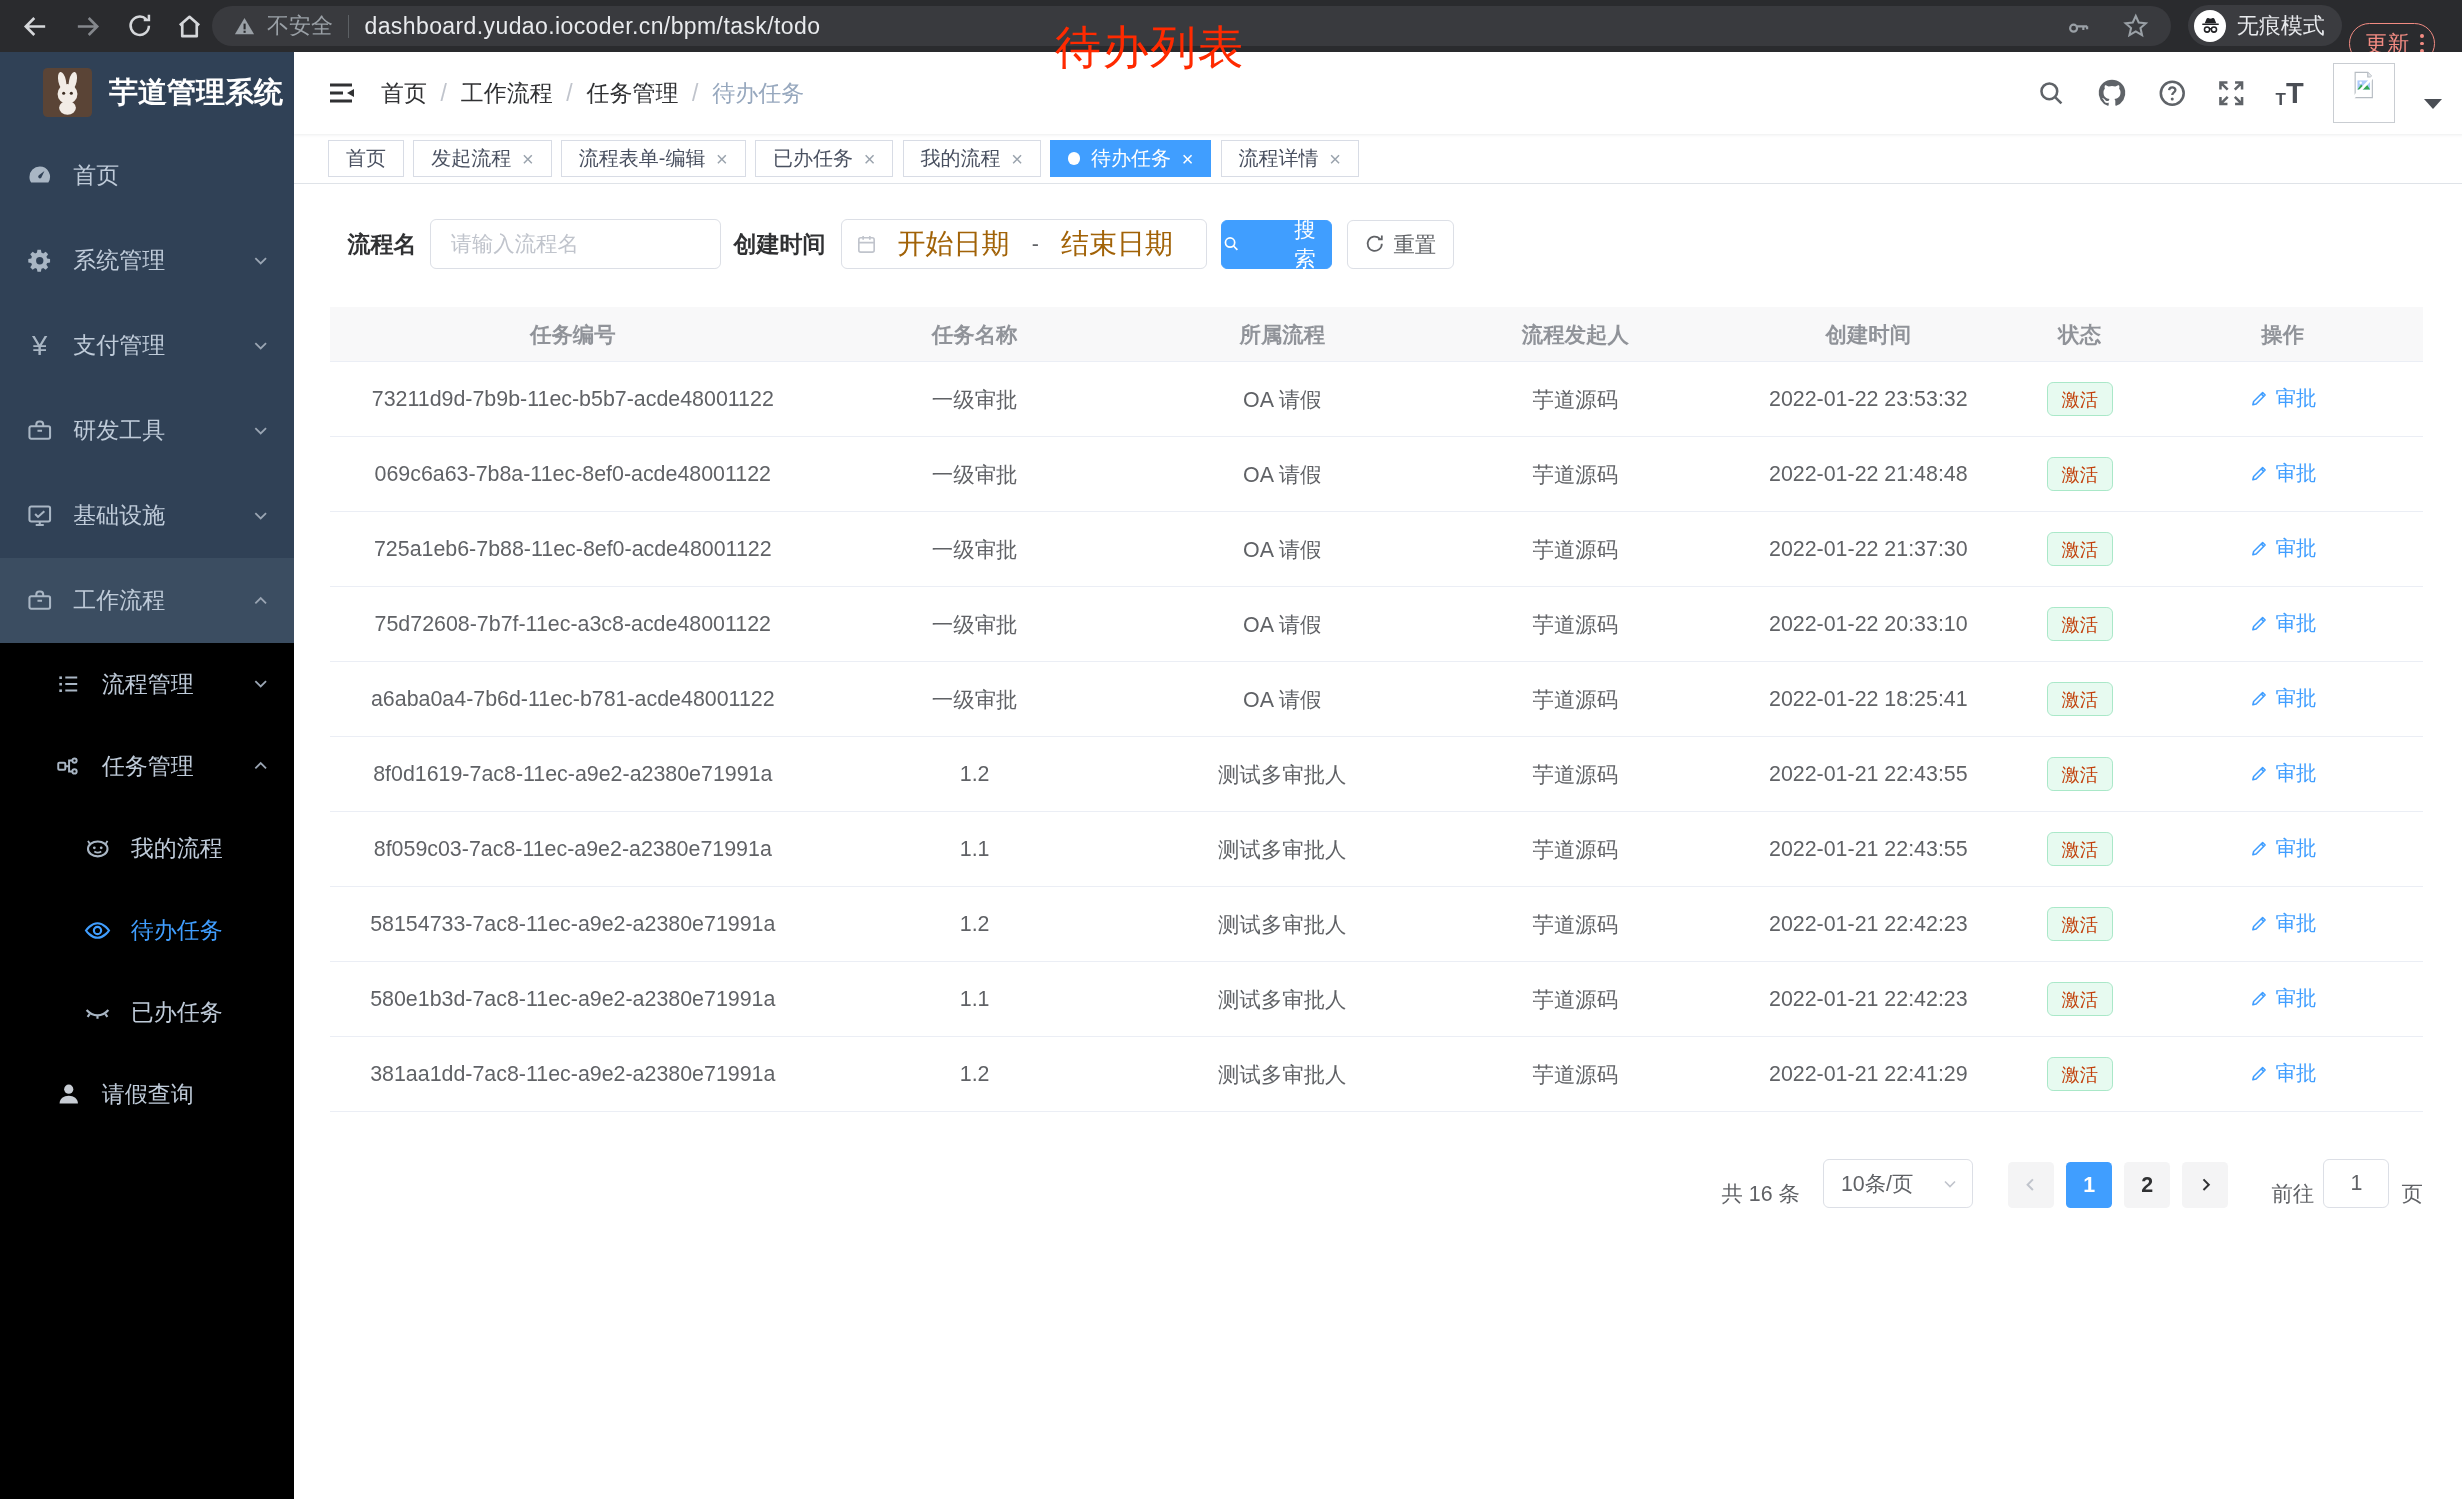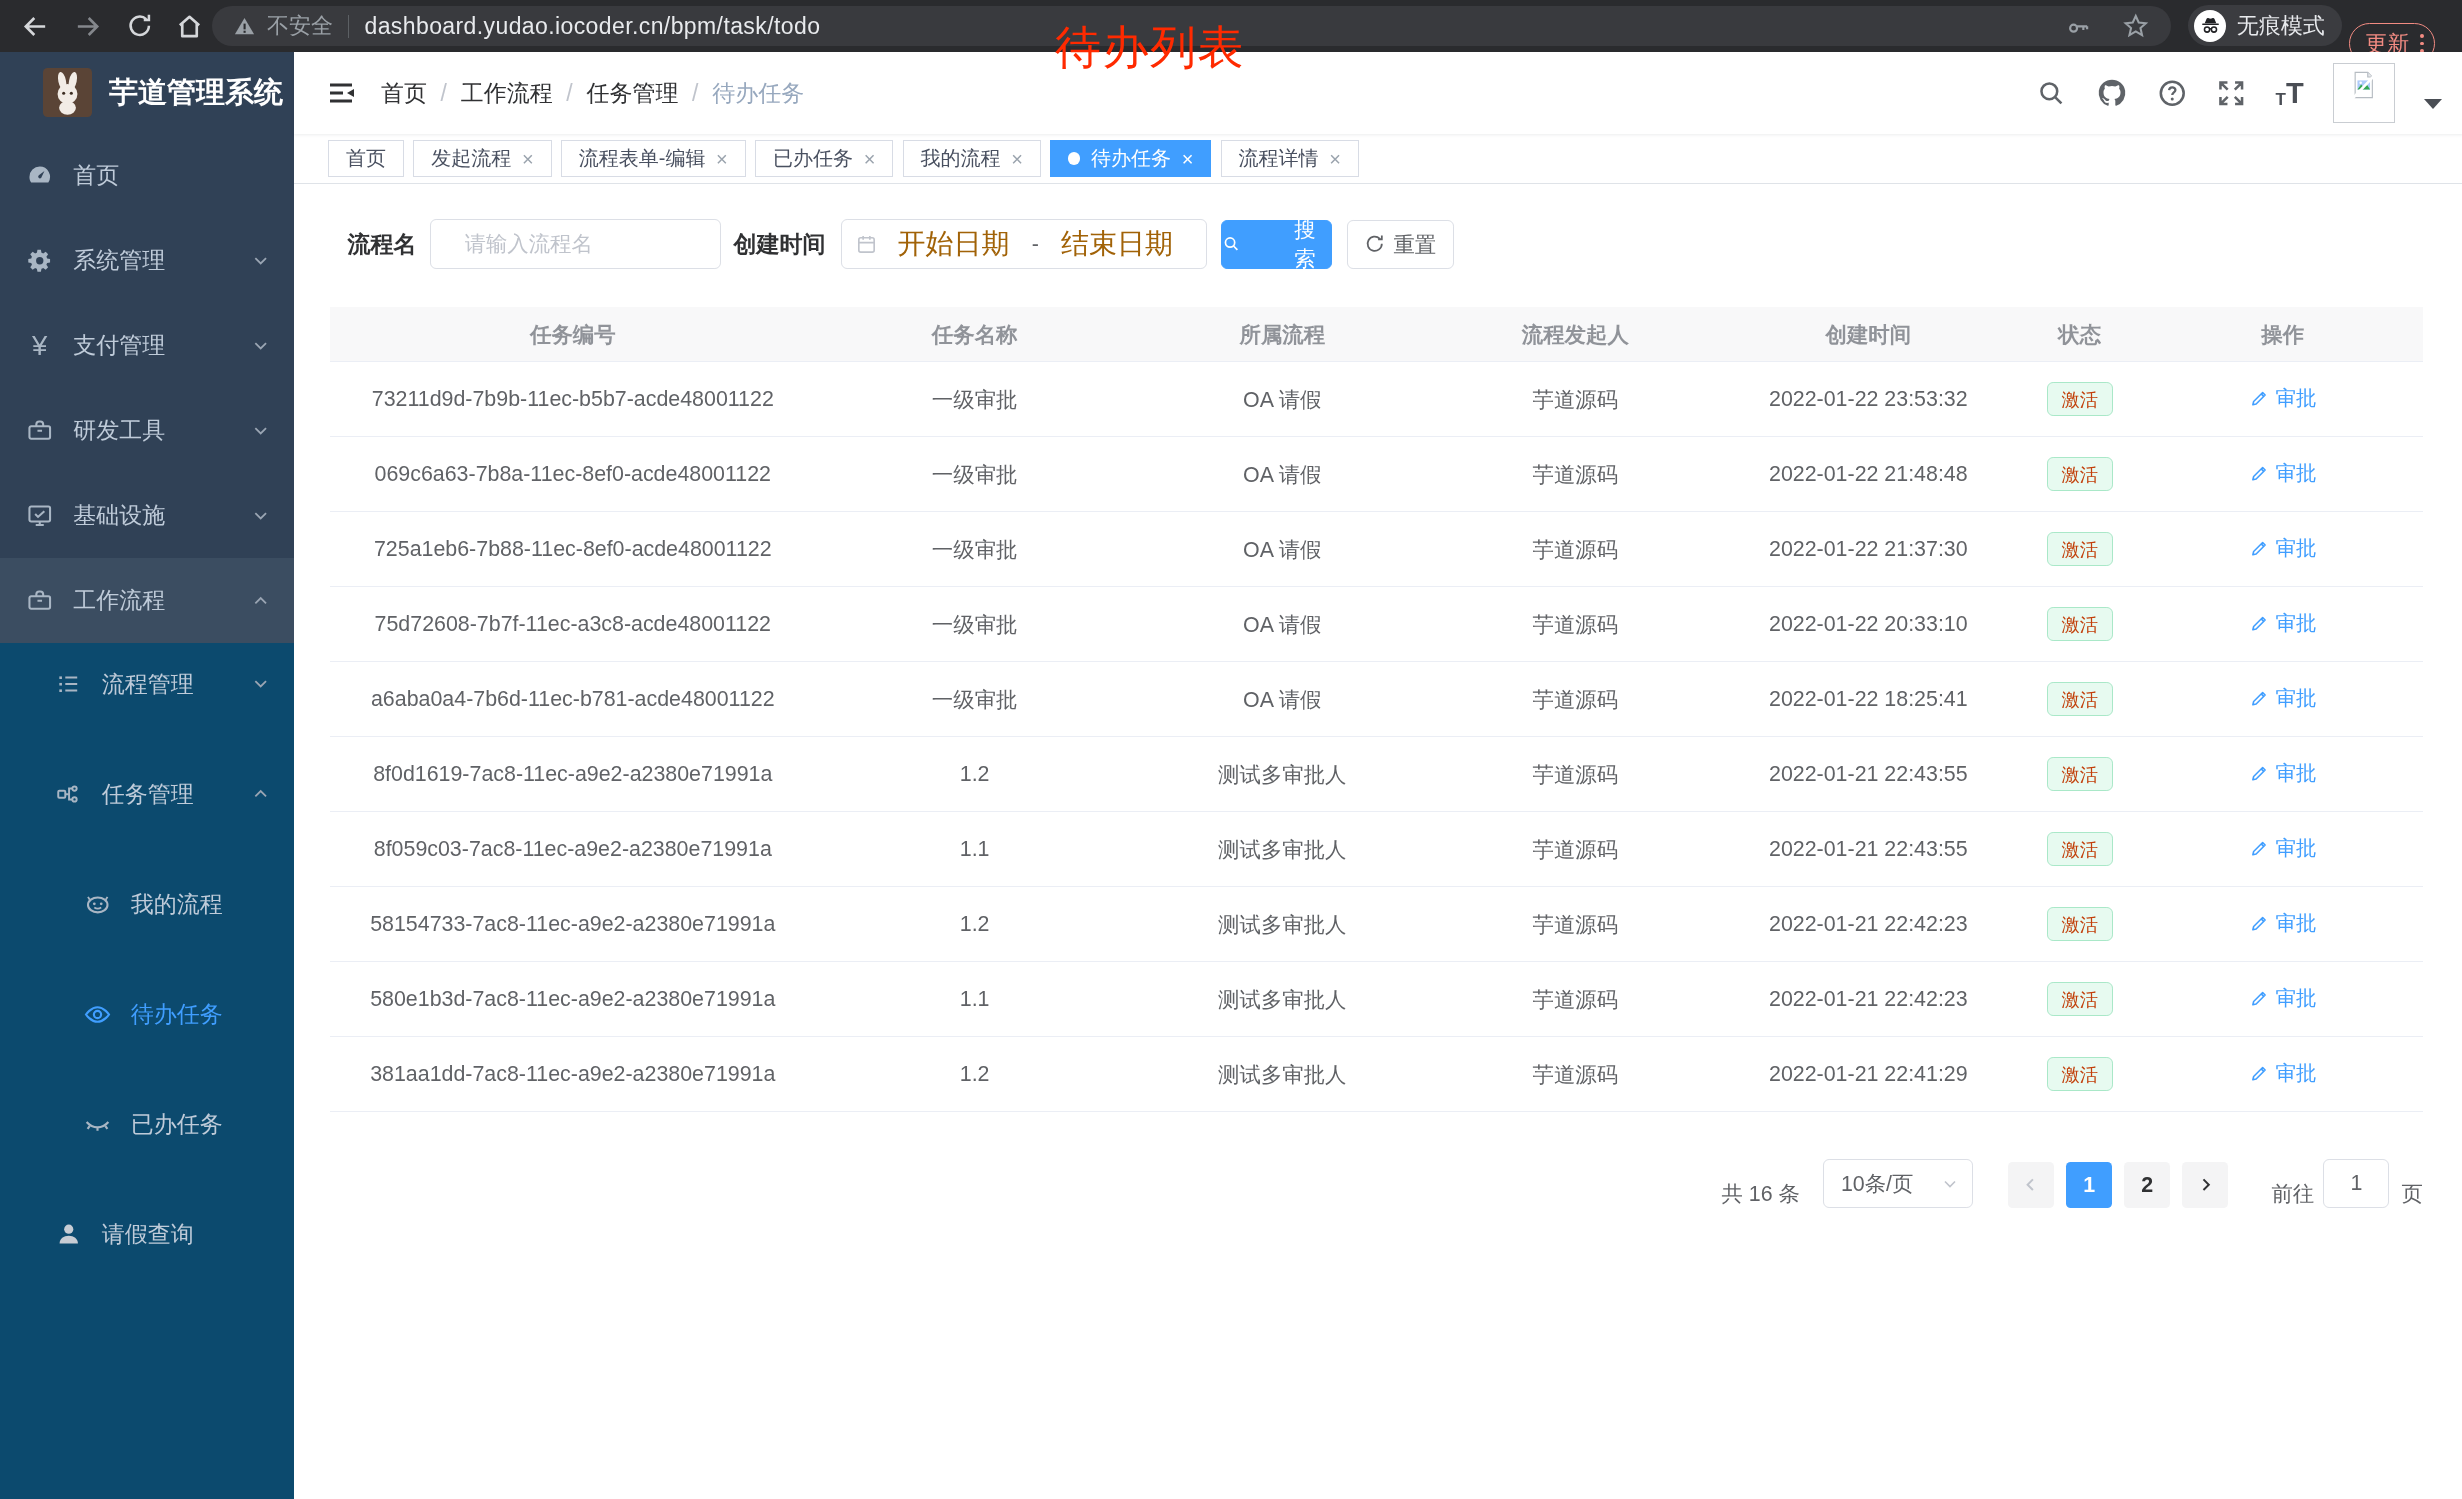--- a/index.html
+++ b/index.html
@@ -34,21 +34,21 @@
   .sidebar { position:absolute; left:0; top:52px; width:294px; height:1448px; background:#304156;
     display:flex; flex-direction:column; }
   .logo { height:81px; display:flex; align-items:center; padding-left:43px; }
   .logo-title { color:#fff; font-size:29px; font-weight:bold; margin-left:17px; }
   .menu { display:flex; flex-direction:column; flex:1; }
   .m-item { height:85px; display:flex; align-items:center; position:relative; color:#bfcbd9; font-size:23px; cursor:pointer; }
   .m-item .micon { width:30.5px; margin-left:24.4px; display:flex; justify-content:center; color:#a9b6c4; }
   .m-item .mlabel { margin-left:18.3px; }
   .m-item .chev { position:absolute; right:23px; color:#9aa5b3; display:flex; }
   .m-item.hl { background:#3b4d61; }
-  .submenu { background:#0c4a6e; flex:1; display:flex; flex-direction:column;gap:28px; }
+  .submenu { background:#000000; flex:1; display:flex; flex-direction:column; }
   .s-item { height:82px; display:flex; align-items:center; position:relative; color:#bfcbd9; font-size:23px; cursor:pointer; }
   .s-item .micon { width:30.5px; display:flex; justify-content:center; color:#a9b6c4; }
   .s-item.lv1 .micon { margin-left:53px; }
   .s-item.lv2 .micon { margin-left:82px; }
   .s-item .mlabel { margin-left:18.3px; }
   .s-item .chev { position:absolute; right:23px; color:#9aa5b3; display:flex; }
   .s-item.active { color:#409eff; }
   .s-item.active .micon { color:#409eff; }
   .yen { font-size:27.5px; line-height:1; color:#a9b6c4; }
 
@@ -78,21 +78,21 @@
   .tab-close { margin-left:10.7px; font-size:20px; color:#9aa3ad; line-height:1; cursor:pointer; }
   .tab.active { background:#409eff; border-color:#409eff; color:#fff; }
   .tab.active .tab-close { color:#fff; }
   .tab-dot { width:12.2px; height:12.2px; border-radius:50%; background:#fff; margin-right:10.7px; }
 
   
   .content { padding:35px 40px 0 36px; }
   .filter-row { display:flex; align-items:center; padding-left:17.5px; }
   .f-label { font-size:23px; font-weight:bold; color:#303133; white-space:nowrap; }
   .f-input { width:291px; height:50px; border:0.8px solid #dcdfe6; border-radius:6.1px; margin-left:13px;
-    font-size:21.4px; color:#606266; padding:0 34px; outline:none; font-family:inherit; }
+    font-size:21.4px; color:#606266; padding:0 20px; outline:none; font-family:inherit; }
   .f-input::placeholder { color:#c0c4cc; }
   .lbl-time { margin-left:13px; }
   .date-range { width:366px; height:50px; border:0.8px solid #dcdfe6; border-radius:6.1px; margin-left:15.3px;
     display:flex; align-items:center; padding:0 13.7px; cursor:text; }
   .date-range .cal { display:flex; color:#c0c4cc; }
   .date-range .ph { flex:1; text-align:center; font-size:28px; color:#a16207; }
   .date-range .dash { font-size:21.4px; color:#606266; padding:0 3.1px; }
   .btn { height:49px; display:flex; align-items:center; justify-content:center; border-radius:6.1px;
     font-size:21.4px; cursor:pointer; }
   .btn-search { width:111px; margin-left:14.5px; background:#409eff; border:0.8px solid #409eff; color:#fff;gap:46px; }

